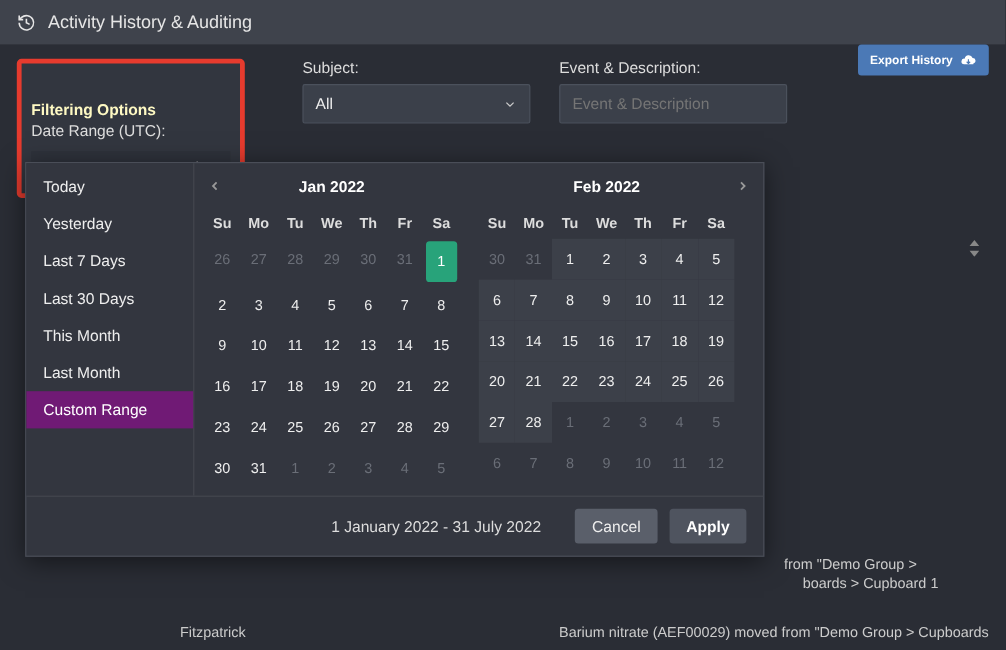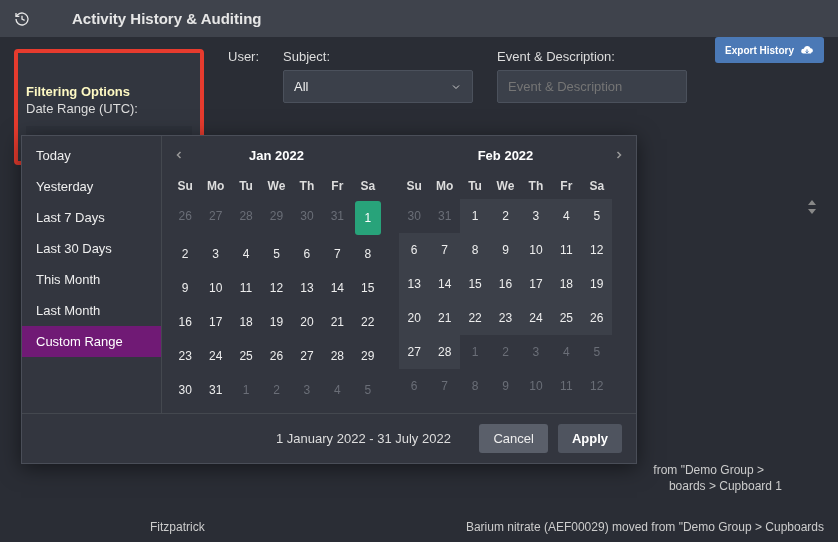--- a/index.html
+++ b/index.html
@@ -15,23 +15,22 @@
   }
   .titlebar {
     background: #3f434c;
     padding: 10px 14px;
     display: flex;
     align-items: center;
     gap: 10px;
   }
   .titlebar .title {
     color: #e6e6e6;
-    font-weight: 700;
+    font-weight: 400;
     font-size: 15px;
-    margin-left: 32px;
   }
   .history-icon svg { display:block; }
   .content {
     padding: 12px 14px 0 14px;
     position: relative;
   }
   .filter-row {
     display: flex;
     align-items: flex-start;
     gap: 24px;
@@ -190,21 +189,20 @@
   </button>
 
   <div class="filter-row">
     <div class="date-box">
       <div class="heading">Filtering Options</div>
       <div class="sub">Date Range (UTC):</div>
       <div class="date-input">1 January 2022 - 31 July 202</div>
     </div>
 
     <div class="field-col">
-      <div class="field-label">User:</div>
     </div>
 
     <div class="field-col">
       <div class="field-label">Subject:</div>
       <div class="subject-select">
         <span>All</span>
         <svg class="chev" viewBox="0 0 24 24" fill="none" stroke="#ccc" stroke-width="2">
           <polyline points="6 9 12 15 18 9"></polyline>
         </svg>
       </div>

